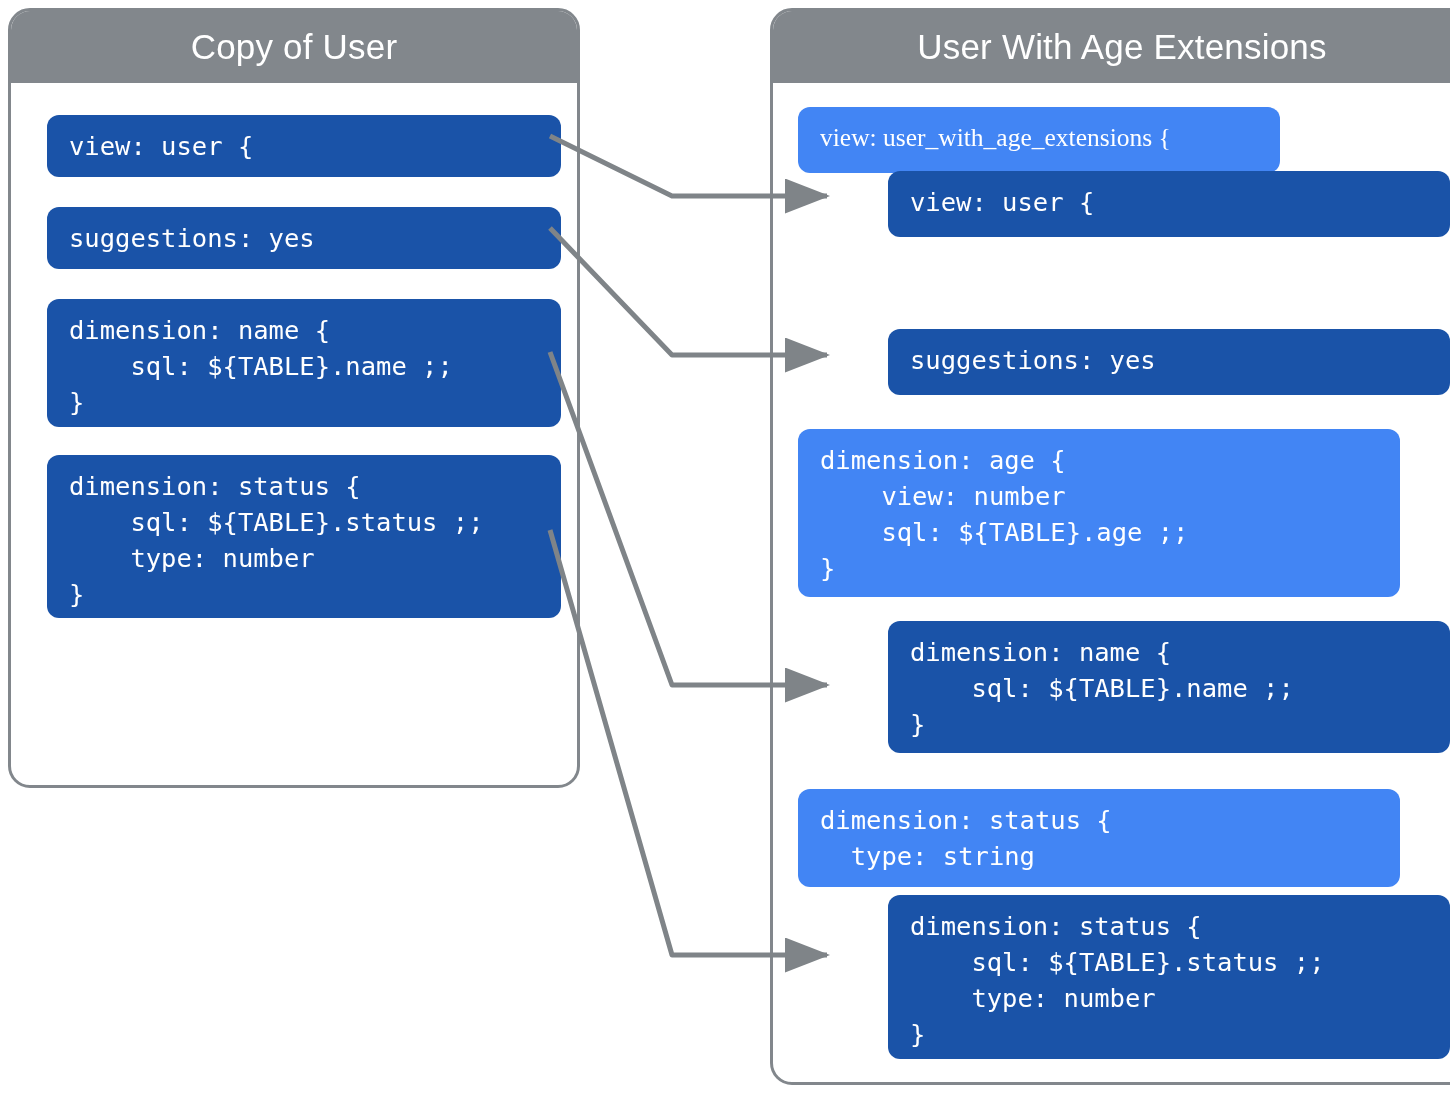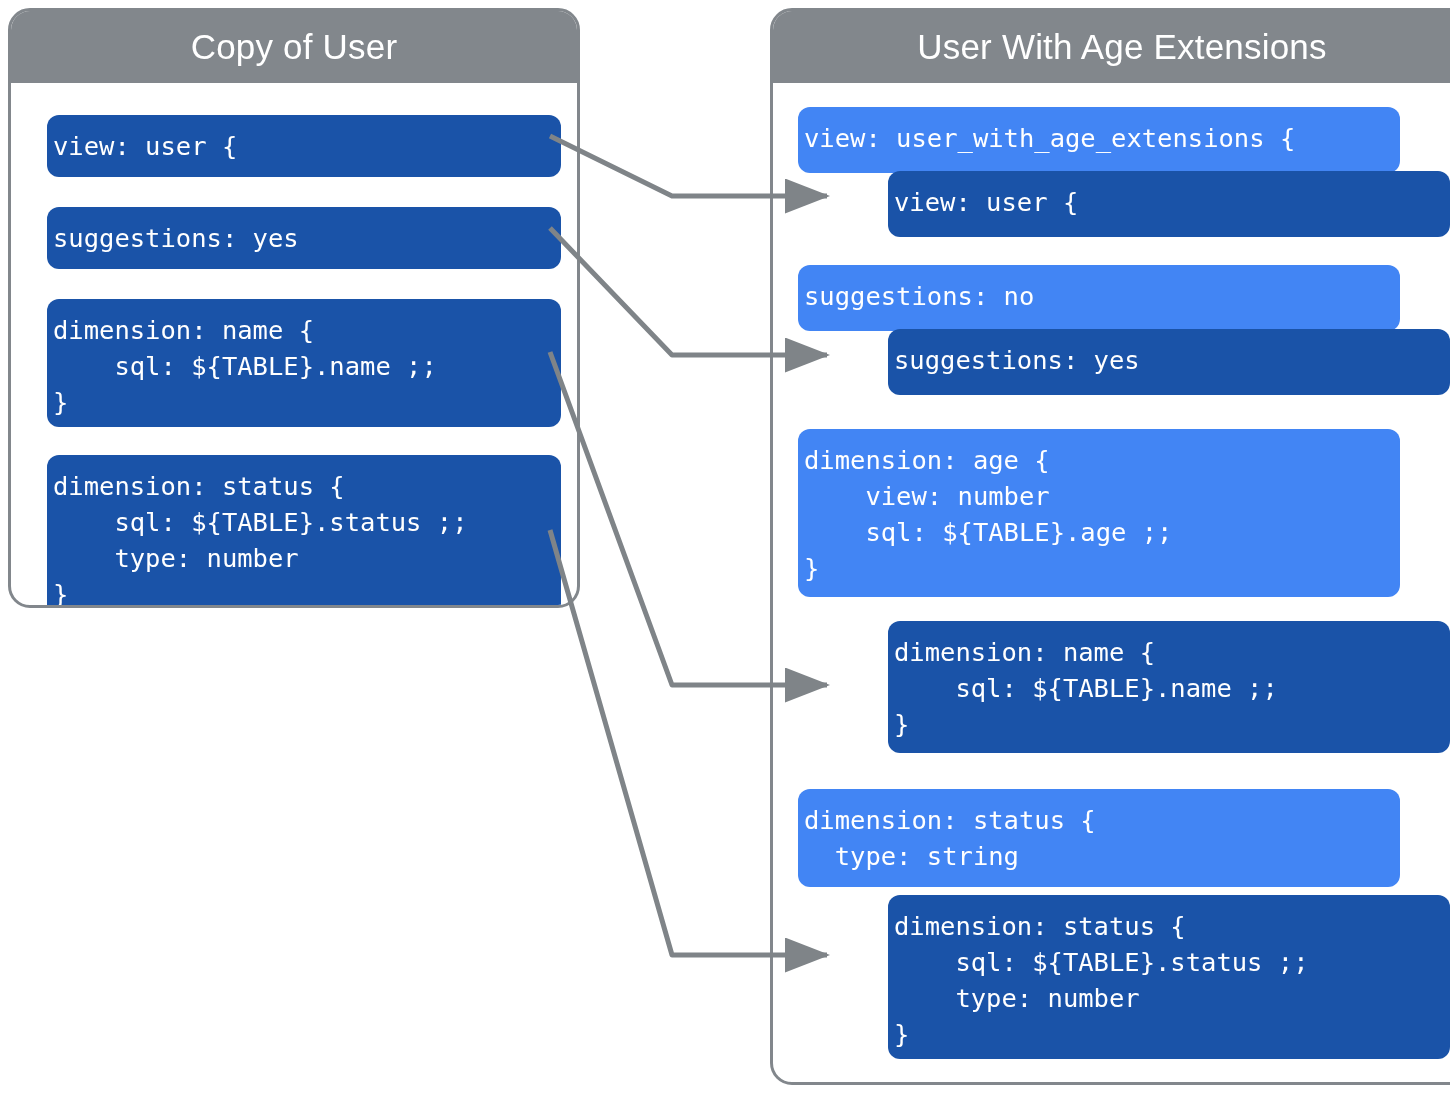--- a/index.html
+++ b/index.html
@@ -40,53 +40,53 @@
     justify-content: center;
     font-size: 35px;
     letter-spacing: 0.2px;
     font-family: "Liberation Sans", sans-serif;
   }
 
   #panel-left {
     left: 8px;
     top: 8px;
     width: 572px;
-    height: 600px;
+    height: 780px;
   }
   #panel-right {
     left: 738px;
     top: 8px;
     width: 704px;
     height: 1077px;
     margin-left: 32px;
   }
 
   
   .code-block {
     position: absolute;
     box-sizing: border-box;
     border-radius: 12px;
     color: #ffffff;
     font-family: "DejaVu Sans Mono", "Liberation Mono", monospace;
     font-size: 25.5px;
     line-height: 36px;
     white-space: pre;
-    padding: 13px 0 13px 6px;
+    padding: 13px 0 13px 22px;
   }
   .dark  { background: #1a53a8; }
   .light { background: #4285f4; }
 
   
   #lb-view        { left: 36px;  top: 104px; width: 514px; height: 62px;  }
   #lb-suggestions { left: 36px;  top: 196px; width: 514px; height: 62px;  }
   #lb-name        { left: 36px;  top: 288px; width: 514px; height: 128px; }
   #lb-status      { left: 36px;  top: 444px; width: 514px; height: 163px; }
 
   
-  #rb-view-outer     { left: 25px;  top: 96px;  width: 602px; height: 66px;  }
+  #rb-view-outer     { left: 25px;  top: 96px;  width: 482px; height: 66px; font-family: Liberation Serif, serif;  }
   #rb-view-inner     { left: 115px; top: 160px; width: 562px; height: 66px;  }
   #rb-sugg-outer     { left: 25px;  top: 254px; width: 602px; height: 66px;  }
   #rb-sugg-inner     { left: 115px; top: 318px; width: 562px; height: 66px;  }
   #rb-age            { left: 25px;  top: 418px; width: 602px; height: 168px; }
   #rb-name-inner     { left: 115px; top: 610px; width: 562px; height: 132px; }
   #rb-status-outer   { left: 25px;  top: 778px; width: 602px; height: 98px;  }
   #rb-status-inner   { left: 115px; top: 884px; width: 562px; height: 164px; }
 
   
   #connectors {
@@ -119,21 +119,20 @@
 }</div>
   </div>
 
   <div class="panel" id="panel-right">
     <div class="panel-header">User With Age Extensions</div>
 
     <div class="code-block light" id="rb-view-outer">view: user_with_age_extensions {</div>
 
     <div class="code-block dark" id="rb-view-inner">view: user {</div>
 
-    <div class="code-block light" id="rb-sugg-outer">suggestions: no</div>
 
     <div class="code-block dark" id="rb-sugg-inner">suggestions: yes</div>
 
     <div class="code-block light" id="rb-age">dimension: age {
     view: number
     sql: ${TABLE}.age ;;
 }</div>
 
     <div class="code-block dark" id="rb-name-inner">dimension: name {
     sql: ${TABLE}.name ;;

